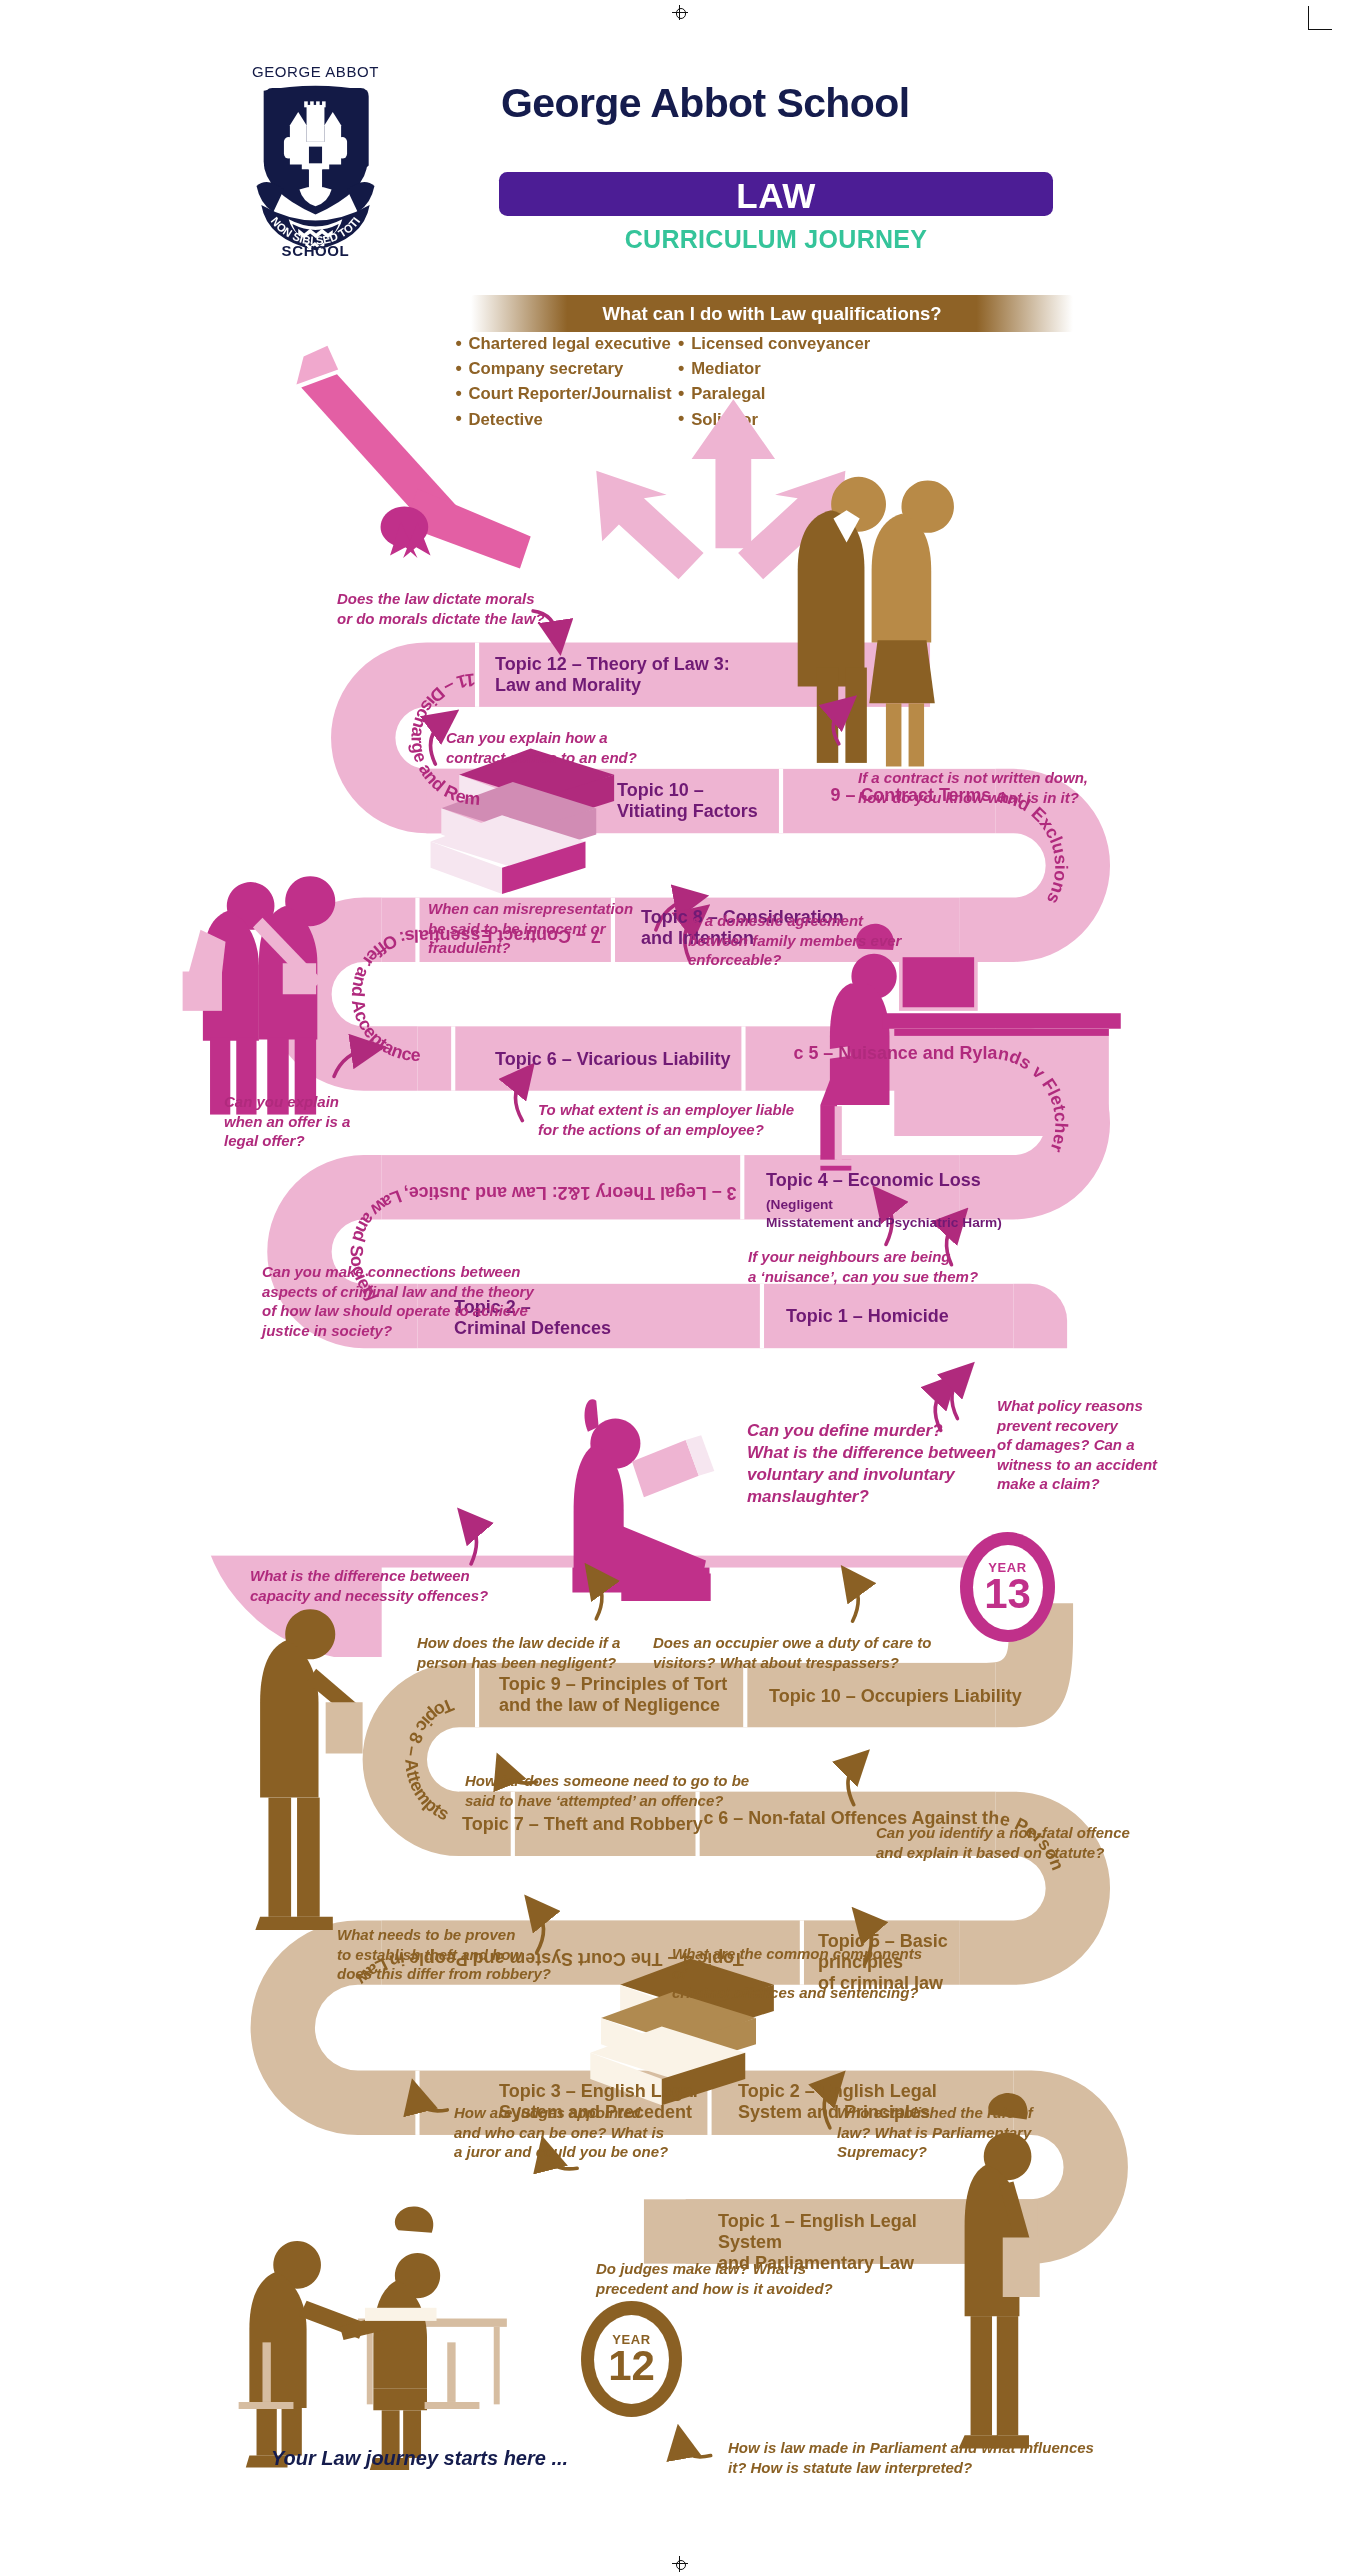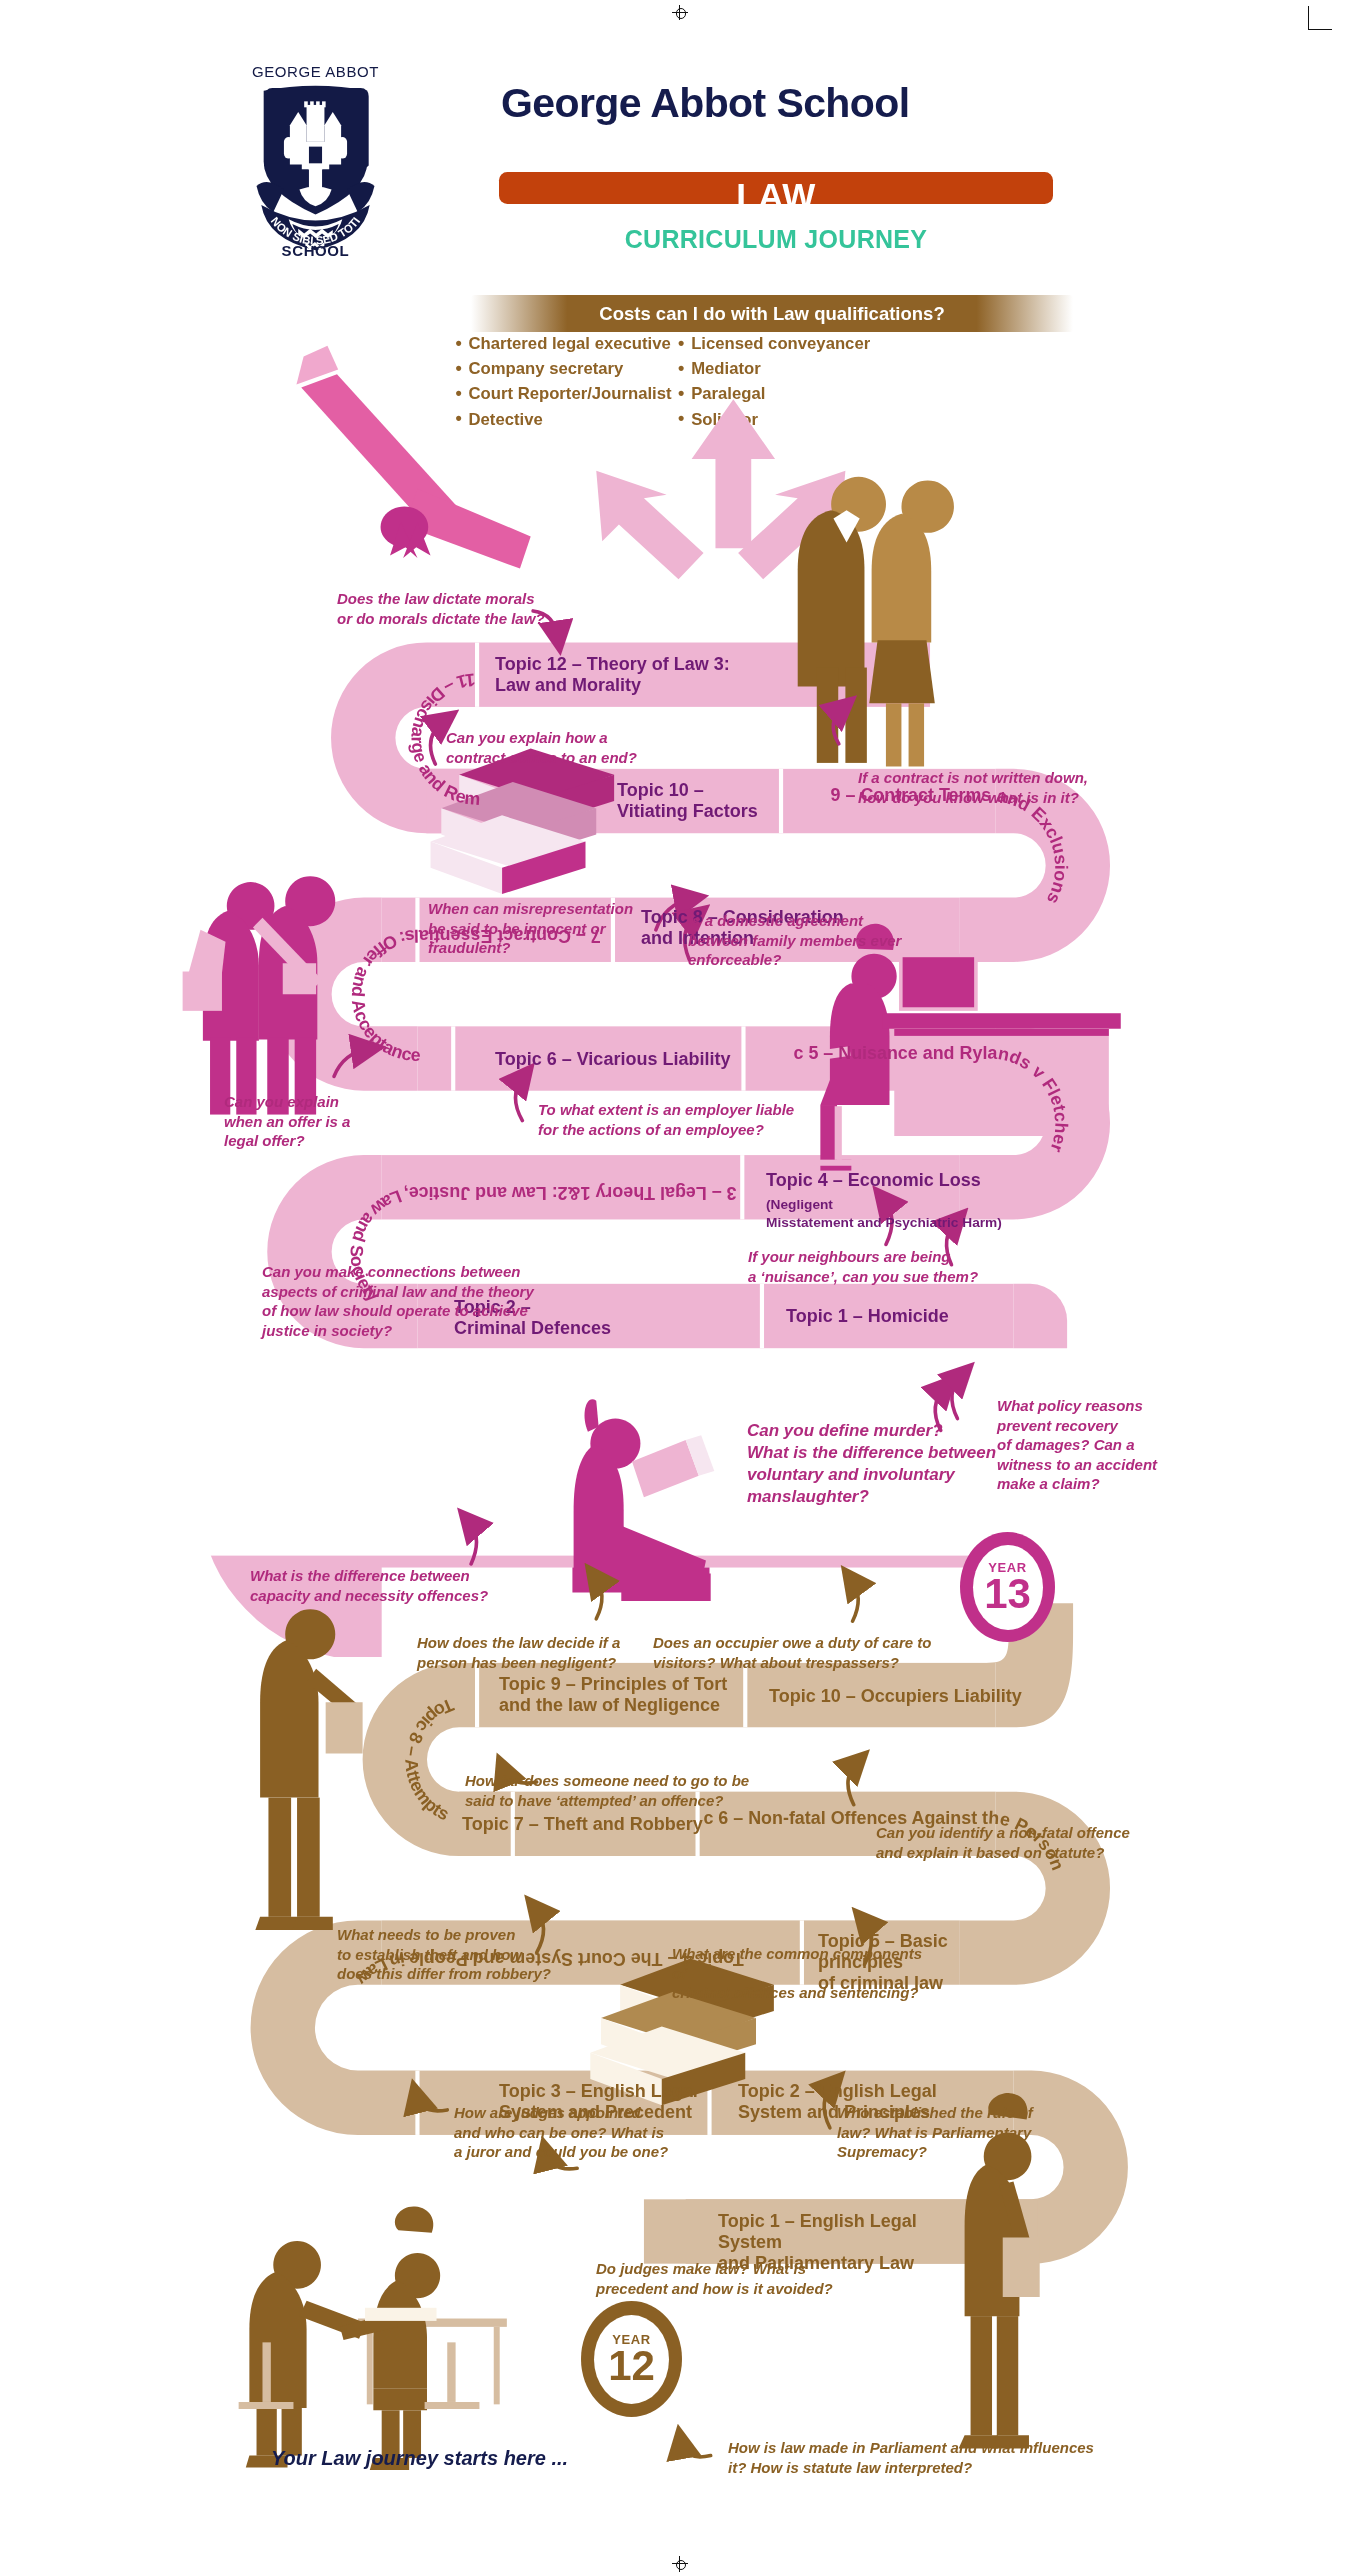--- a/index.html
+++ b/index.html
@@ -23,22 +23,22 @@
   .crest-top{position:absolute;left:0;top:0;width:137px;height:26px;
      font-size:15px;font-weight:normal;color:#131a46;letter-spacing:0.6px;text-align:center;}
   .crest-bot{position:absolute;left:0;top:280px;width:137px;height:18px;
      font-size:15px;font-weight:bold;color:#131a46;letter-spacing:0.6px;text-align:center;}
   .shield{position:absolute;left:16.7px;top:25px;width:105px;height:125px;background:#131a46;
      border-radius:8.3px 8.3px 0 0;
      clip-path:polygon(0 0,100% 0,100% 62%,50% 100%,0 62%);}
 
   .school-title{position:absolute;left:501px;top:83px;width:560px;
      font-size:41px;font-weight:bold;color:#151c4d;letter-spacing:-0.6px;line-height:1;}
-  .law-bar{position:absolute;left:499px;top:172px;width:554px;height:32px;
-     background:#c2410c;border-radius:8.3px;}
+  .law-bar{position:absolute;left:499px;top:172px;width:554px;height:44px;
+     background:#4c1d95;border-radius:8.3px;}
   .law-bar span{display:block;text-align:center;color:#ffffff;font-size:35px;
      font-weight:bold;line-height:48px;letter-spacing:0.6px;}
   .cj-title{position:absolute;left:499px;top:225px;width:554px;text-align:center;
      font-size:25px;font-weight:bold;color:#35c49a;letter-spacing:0.3px;}
 
   
   .careers-bar{position:absolute;left:471px;top:295px;width:602px;height:37px;border-radius:3.6px;
      background:linear-gradient(to right,#ffffff 0%,#8e6226 16%,#8e6226 84%,#ffffff 100%);}
   .careers-bar span{display:block;text-align:center;color:#fff;font-size:18.5px;font-weight:bold;line-height:37px;}
   .careers-cols{position:absolute;left:453px;top:335px;width:668px;
@@ -139,21 +139,21 @@
     </text>
   </svg>
 
   <div class="school-title">George Abbot School</div>
   <div class="law-bar">
     <span>LAW</span>
   </div>
   <div class="cj-title">CURRICULUM JOURNEY</div>
 
   <div class="careers-bar">
-    <span>Costs can I do with Law qualifications?</span>
+    <span>What can I do with Law qualifications?</span>
   </div>
   <div class="careers-cols">
     <div class="careers-col">
         <ul>
       <li>Chartered legal executive</li>
       <li>Company secretary</li>
       <li>Court Reporter/Journalist</li>
       <li>Detective</li>
     </ul>
       </div>

